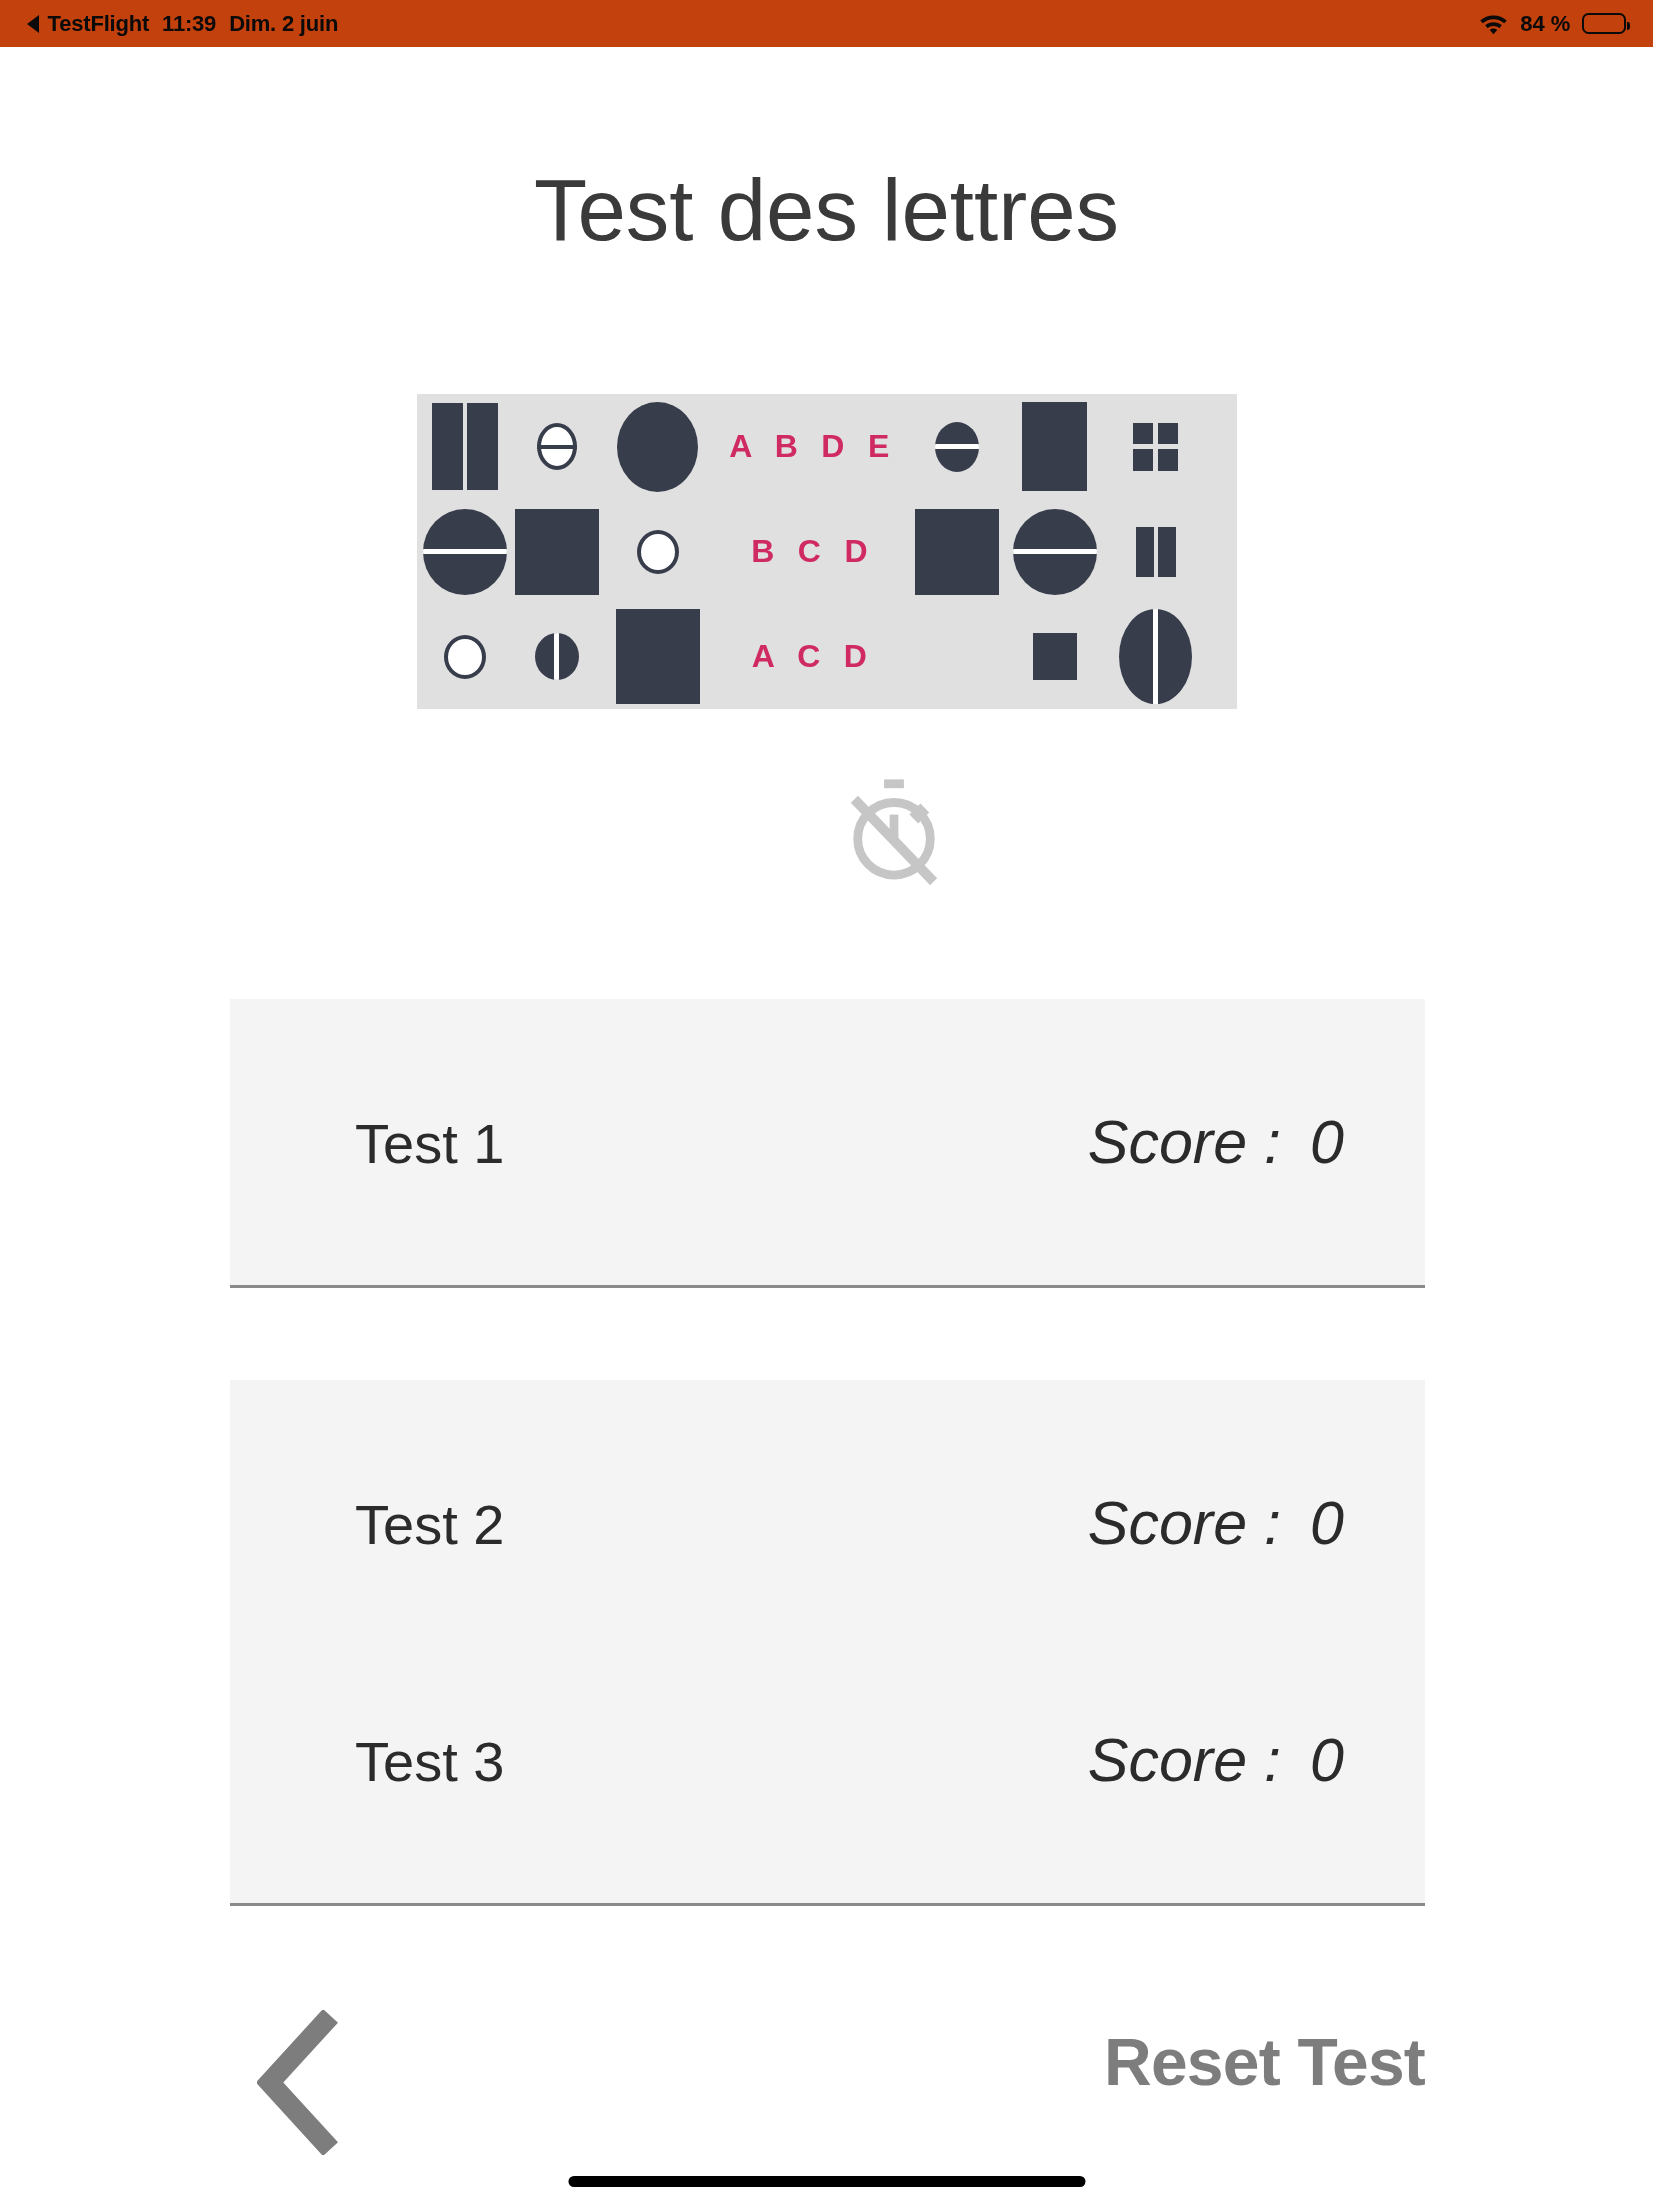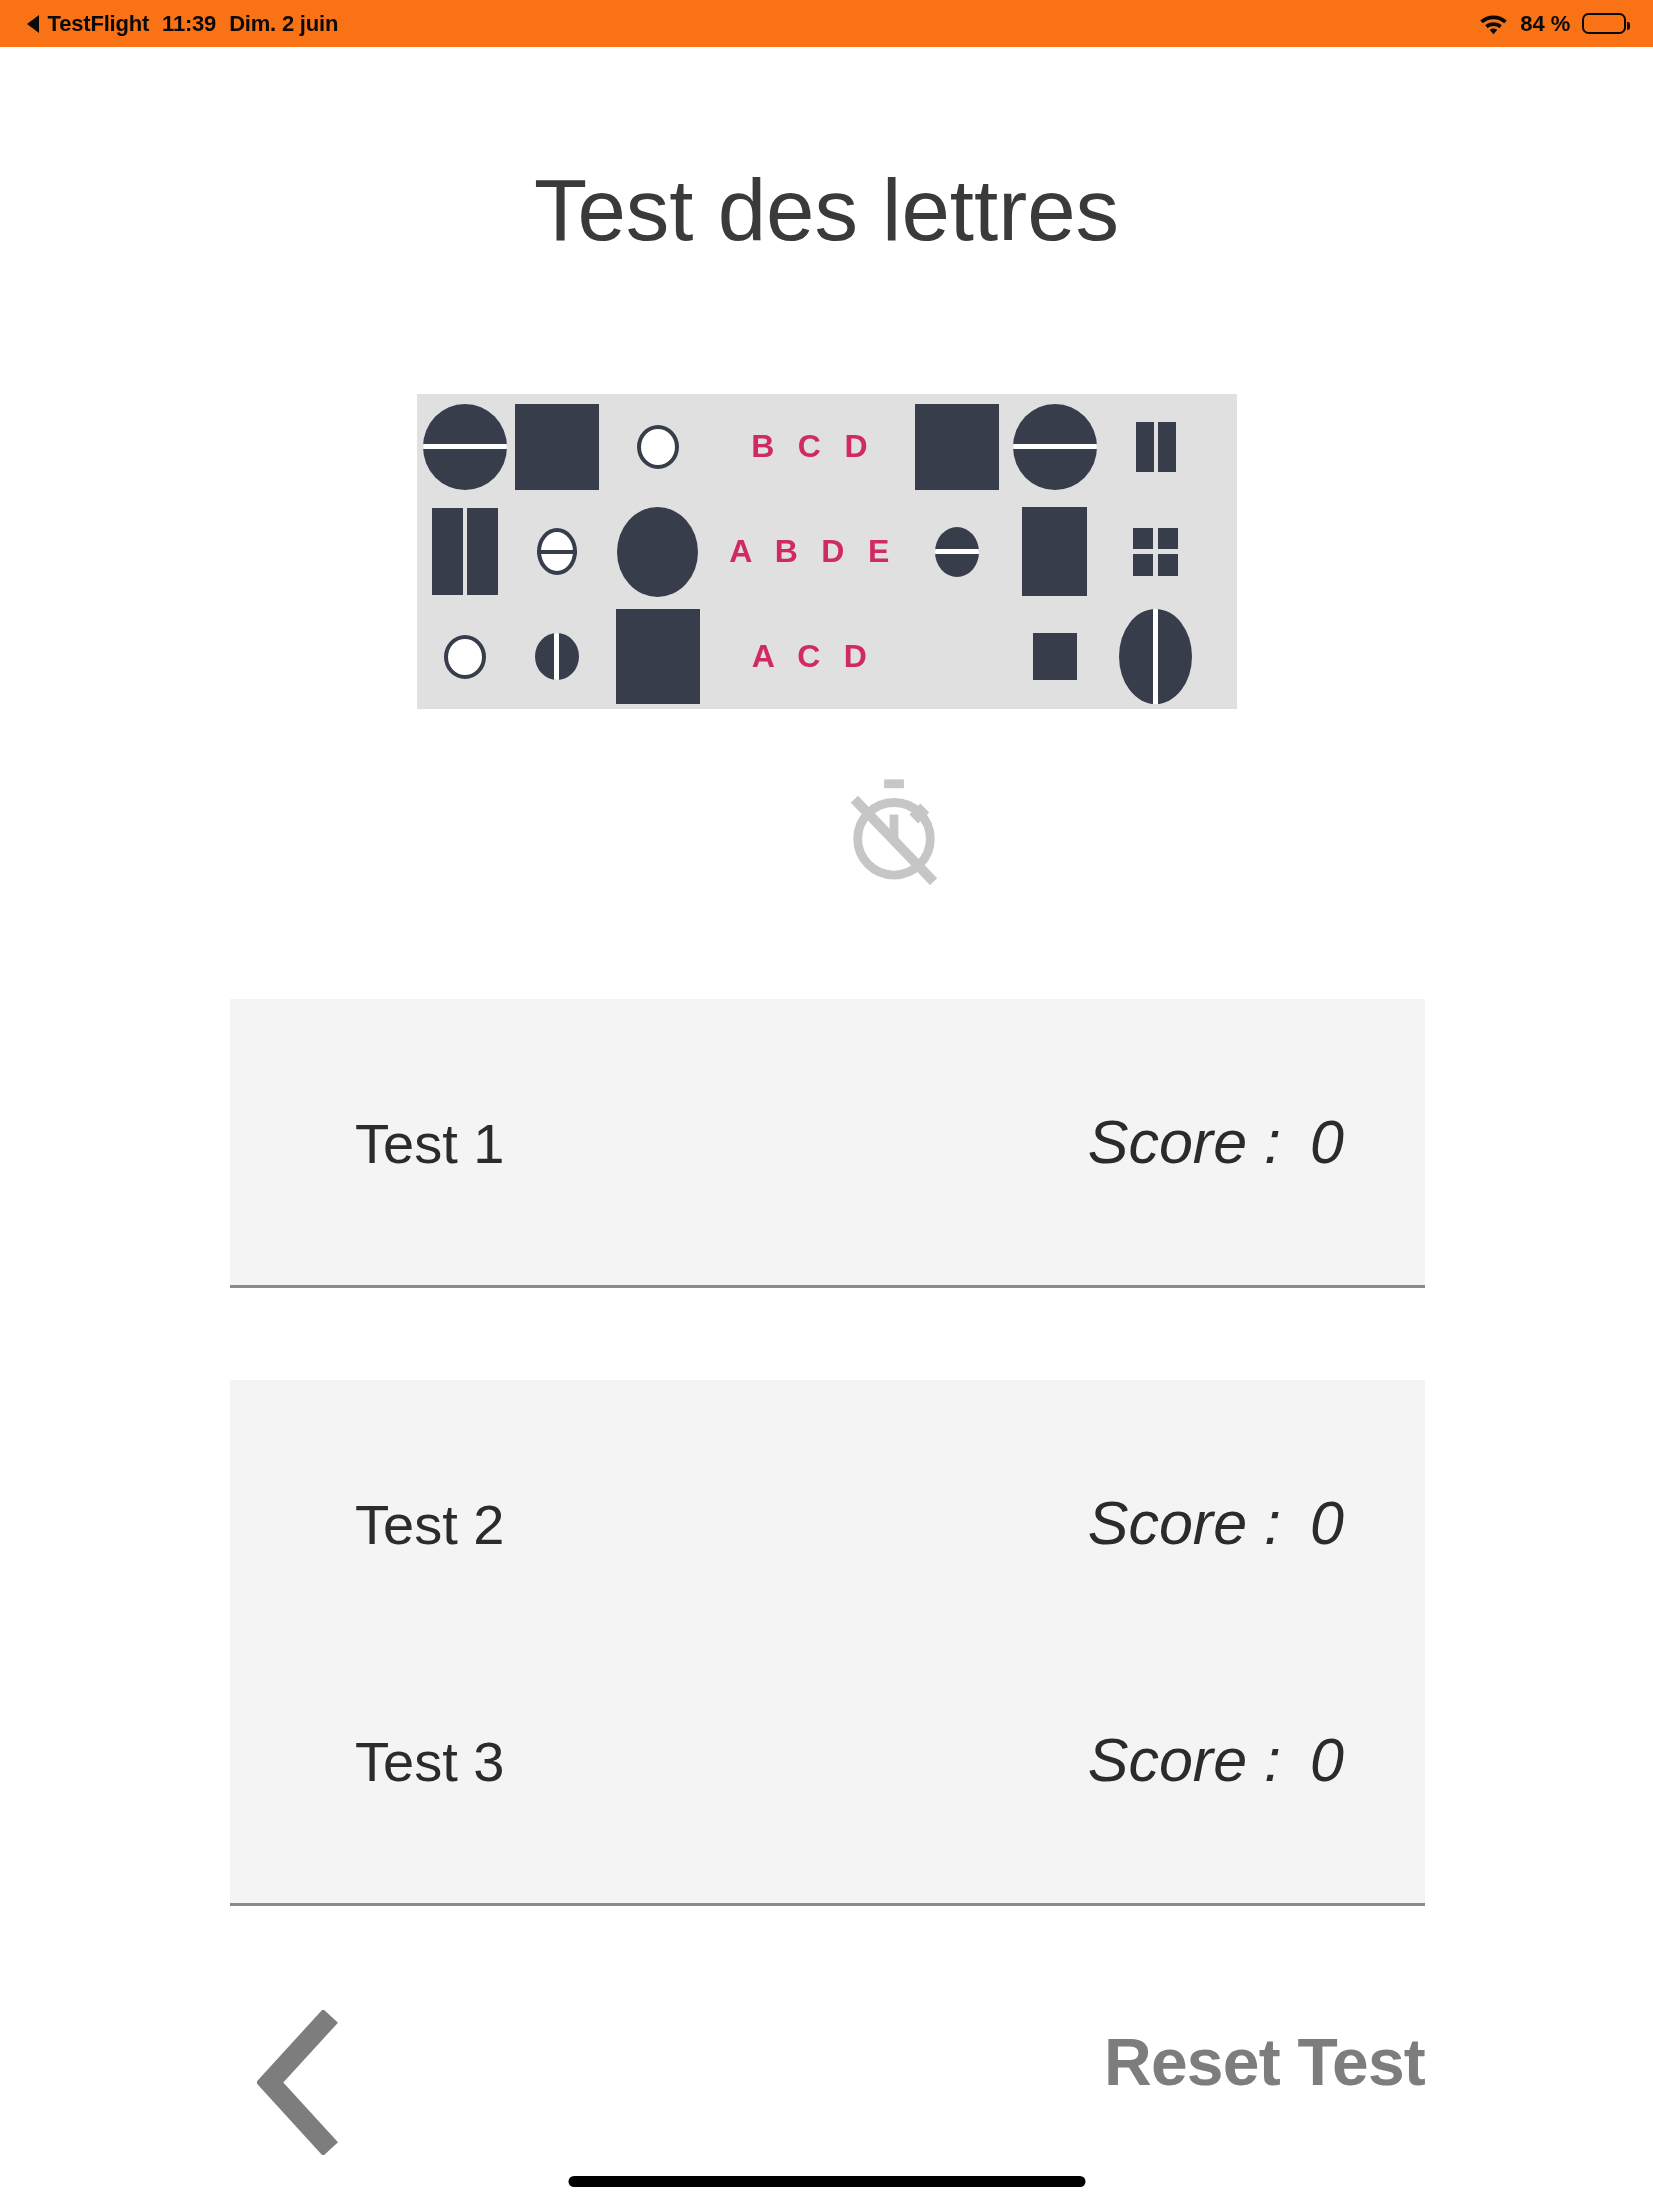--- a/index.html
+++ b/index.html
@@ -7,21 +7,21 @@
     width: 1653px; height: 2205px;
     background: #ffffff;
     font-family: "Liberation Sans", sans-serif;
     overflow: hidden;
   }
 
   
   .statusbar {
     position: absolute; left: 0; top: 0;
     width: 1653px; height: 47px;
-    background: #f97316;
+    background: #c2410c;
     display: flex; align-items: center;
     color: #0a0a0a;
   }
   .sb-left {
     display: flex; align-items: center;
     margin-left: 27.4px; gap: 13px;
     font-size: 22px; font-weight: 600;
     letter-spacing: -0.2px;
   }
   .sb-back-tri {
@@ -264,55 +264,20 @@
     </span>
   </div>
 </div>
 
 <div class="page-title">Test des lettres</div>
 
 <div class="symbol-panel">
 
   <div class="sym-row">
     <div class="sym-cell" style="width:95px;">
-      <span class="circ-solid-h" style="display:block;width:84px;height:86px;"></span>
-    </div>
-    <div class="sym-cell" style="width:89px;">
-      <span class="grid-out" style="display:grid;width:84px;height:86px;">
-        <span></span>
-          <span></span>
-          <span></span>
-          <span></span>
-      </span>
-    </div>
-    <div class="sym-cell" style="width:113px;">
-      <span class="circ-out" style="display:block;width:42px;height:44px;"></span>
-    </div>
-    <div class="letters" style="width:198px;">B C D</div>
-    <div class="sym-cell" style="width:90px;">
-      <span class="grid-out" style="display:grid;width:84px;height:86px;">
-        <span></span>
-          <span></span>
-          <span></span>
-          <span></span>
-      </span>
-    </div>
-    <div class="sym-cell" style="width:105px;">
-      <span class="circ-solid-h" style="display:block;width:84px;height:86px;"></span>
-    </div>
-    <div class="sym-cell" style="width:97px;">
-      <span class="twobars" style="height:50px;">
-        <span class="dk" style="display:block;width:18px;height:50px;"></span>
-        <span class="dk" style="display:block;width:18px;height:50px;"></span>
-      </span>
-    </div>
-  </div>
-
-  <div class="sym-row">
-    <div class="sym-cell" style="width:95px;">
       <span class="twobars" style="height:87px;">
         <span class="dk" style="display:block;width:31px;height:87px;"></span>
         <span class="dk" style="display:block;width:31px;height:87px;"></span>
       </span>
     </div>
     <div class="sym-cell" style="width:89px;">
       <span class="circ-out-h" style="display:block;width:40px;height:47px;"></span>
     </div>
     <div class="sym-cell" style="width:113px;">
       <span class="circ-solid" style="display:block;width:81px;height:90px;"></span>
@@ -326,20 +291,55 @@
         <span></span>
           <span></span>
       </span>
     </div>
     <div class="sym-cell" style="width:97px;">
       <span class="grid-dk" style="display:grid;width:45px;height:48px;">
         <span class="dk"></span>
           <span class="dk"></span>
           <span class="dk"></span>
           <span class="dk"></span>
+      </span>
+    </div>
+  </div>
+
+  <div class="sym-row">
+    <div class="sym-cell" style="width:95px;">
+      <span class="circ-solid-h" style="display:block;width:84px;height:86px;"></span>
+    </div>
+    <div class="sym-cell" style="width:89px;">
+      <span class="grid-out" style="display:grid;width:84px;height:86px;">
+        <span></span>
+          <span></span>
+          <span></span>
+          <span></span>
+      </span>
+    </div>
+    <div class="sym-cell" style="width:113px;">
+      <span class="circ-out" style="display:block;width:42px;height:44px;"></span>
+    </div>
+    <div class="letters" style="width:198px;">B C D</div>
+    <div class="sym-cell" style="width:90px;">
+      <span class="grid-out" style="display:grid;width:84px;height:86px;">
+        <span></span>
+          <span></span>
+          <span></span>
+          <span></span>
+      </span>
+    </div>
+    <div class="sym-cell" style="width:105px;">
+      <span class="circ-solid-h" style="display:block;width:84px;height:86px;"></span>
+    </div>
+    <div class="sym-cell" style="width:97px;">
+      <span class="twobars" style="height:50px;">
+        <span class="dk" style="display:block;width:18px;height:50px;"></span>
+        <span class="dk" style="display:block;width:18px;height:50px;"></span>
       </span>
     </div>
   </div>
 
   <div class="sym-row">
     <div class="sym-cell" style="width:95px;">
       <span class="circ-out" style="display:block;width:42px;height:44px;"></span>
     </div>
     <div class="sym-cell" style="width:89px;">
       <span class="circ-solid-v" style="display:block;width:44px;height:47px;"></span>

